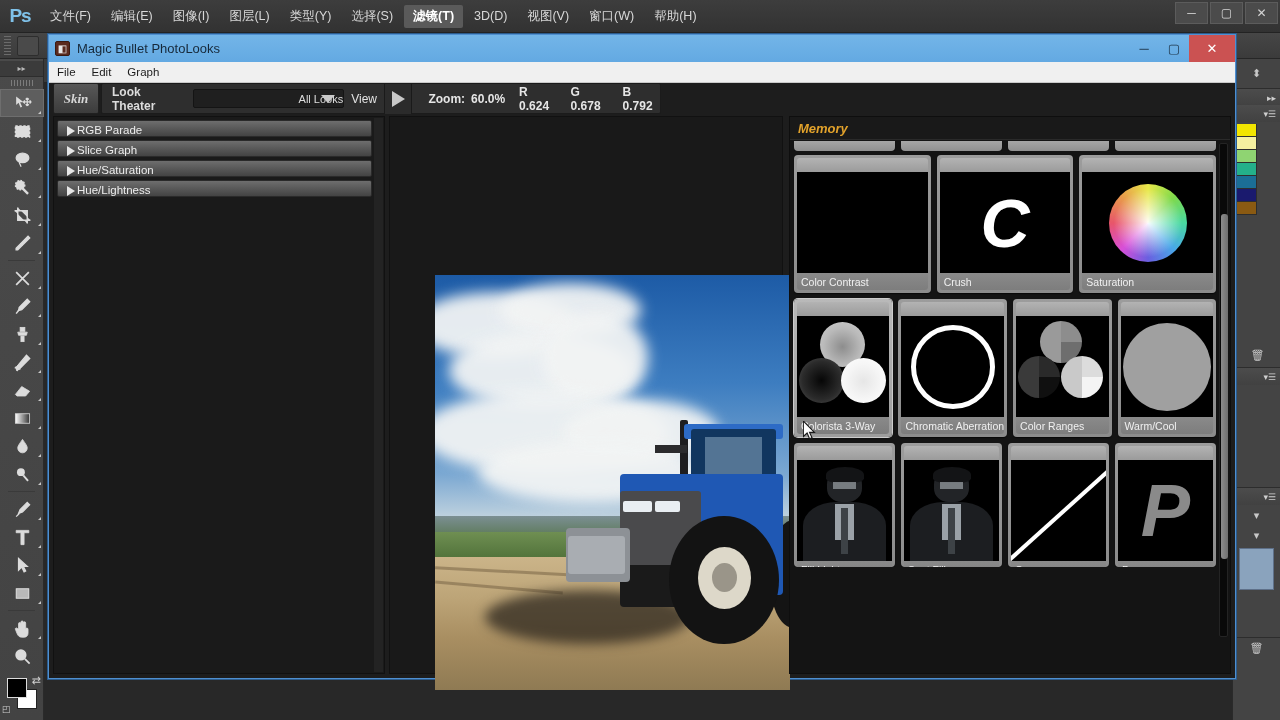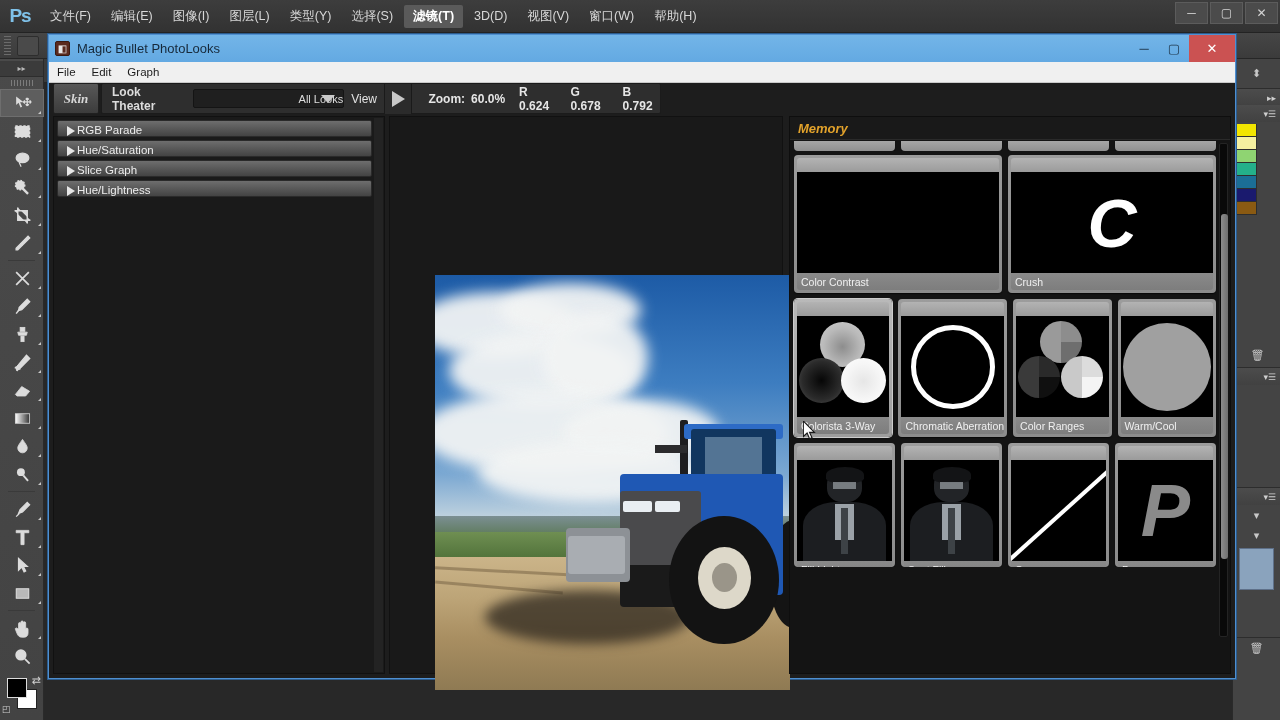--- a/index.html
+++ b/index.html
@@ -562,25 +562,25 @@
 
     </div>
 
     <div id="scopes-panel">
       <div class="scope-row">
         <span class="tri"></span>
         <span>RGB Parade</span>
       </div>
       <div class="scope-row">
         <span class="tri"></span>
-        <span>Hue/Saturation</span>
+        <span>Slice Graph</span>
       </div>
       <div class="scope-row">
         <span class="tri"></span>
-        <span>Slice Graph</span>
+        <span>Hue/Saturation</span>
       </div>
       <div class="scope-row">
         <span class="tri"></span>
         <span>Hue/Lightness</span>
       </div>
       <div id="scopes-scroll"></div>
     </div>
 
     <div id="preview-panel">
       <div id="photo">
@@ -634,20 +634,27 @@
           <div class="tcell">
             <div class="cap-top"></div>
             <div class="thumb th-colorcontrast"></div>
             <div class="cap">Color Contrast</div>
           </div>
           <div class="tcell">
             <div class="cap-top"></div>
             <div class="thumb th-crush">C</div>
             <div class="cap">Crush</div>
           </div>
+          <div class="tcell">
+            <div class="cap-top"></div>
+            <div class="thumb th-sat">
+                <i></i>
+              </div>
+            <div class="cap">Saturation</div>
+          </div>
         </div>
 
         <div class="trow">
           <div class="tcell sel">
             <div class="cap-top"></div>
             <div class="thumb th-3way">
               <i class="a"></i>
                 <i class="b"></i>
                 <i class="c"></i>
             </div>

